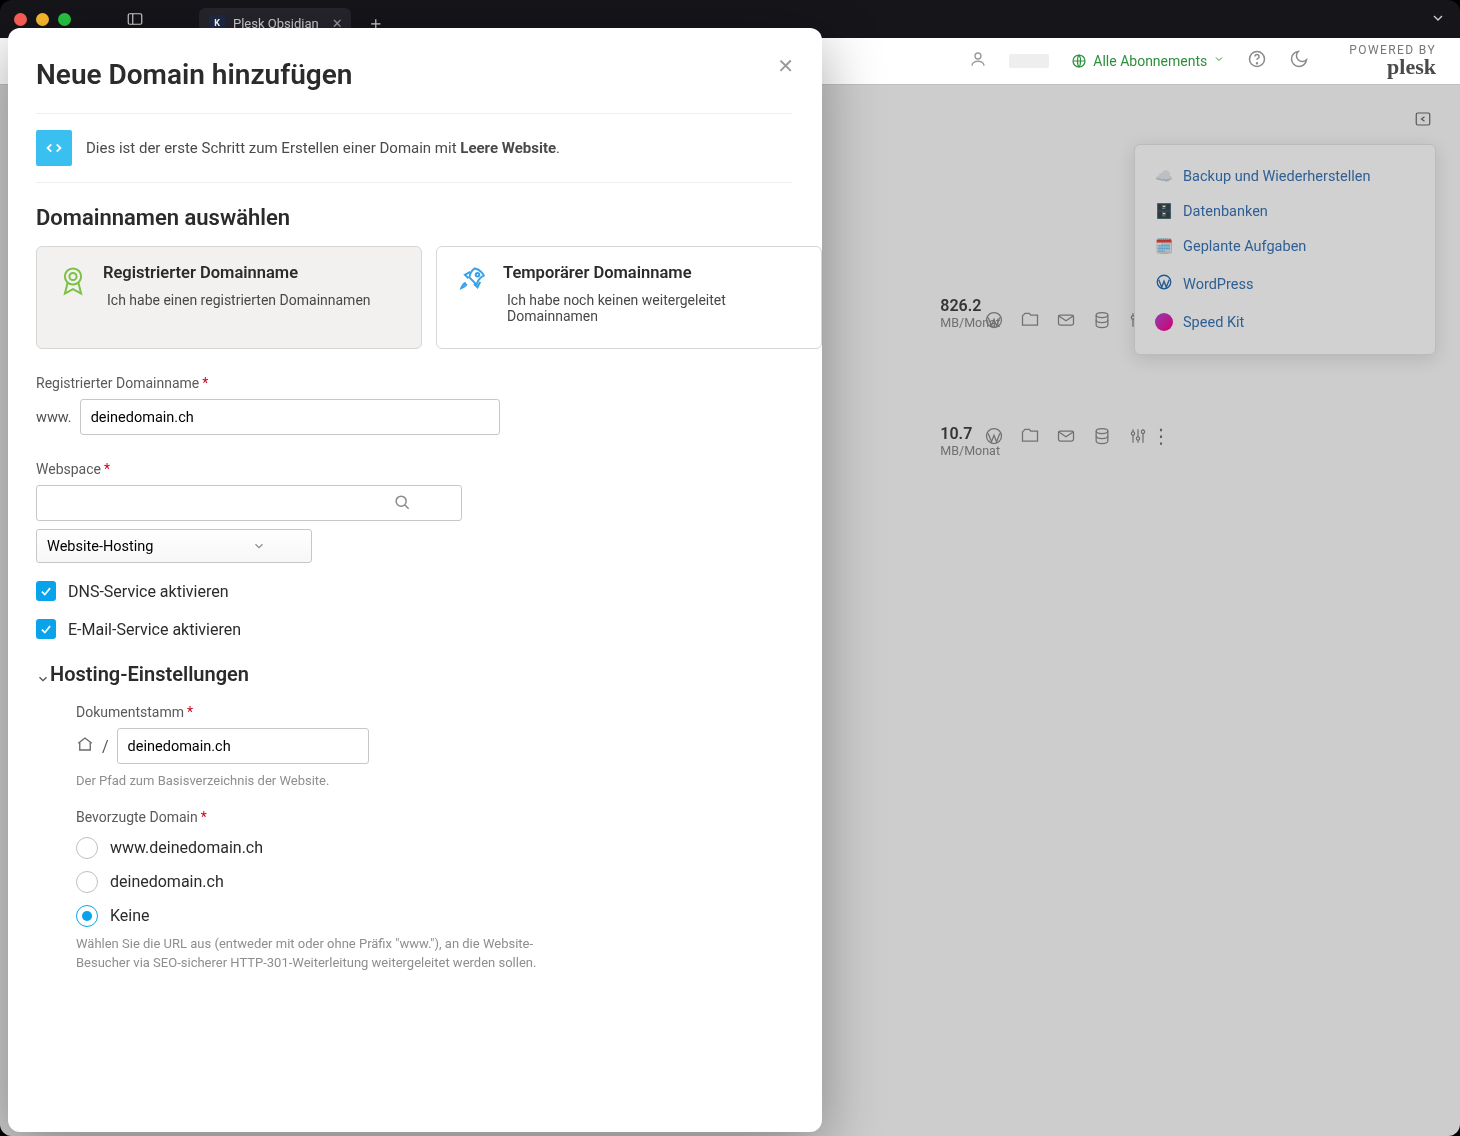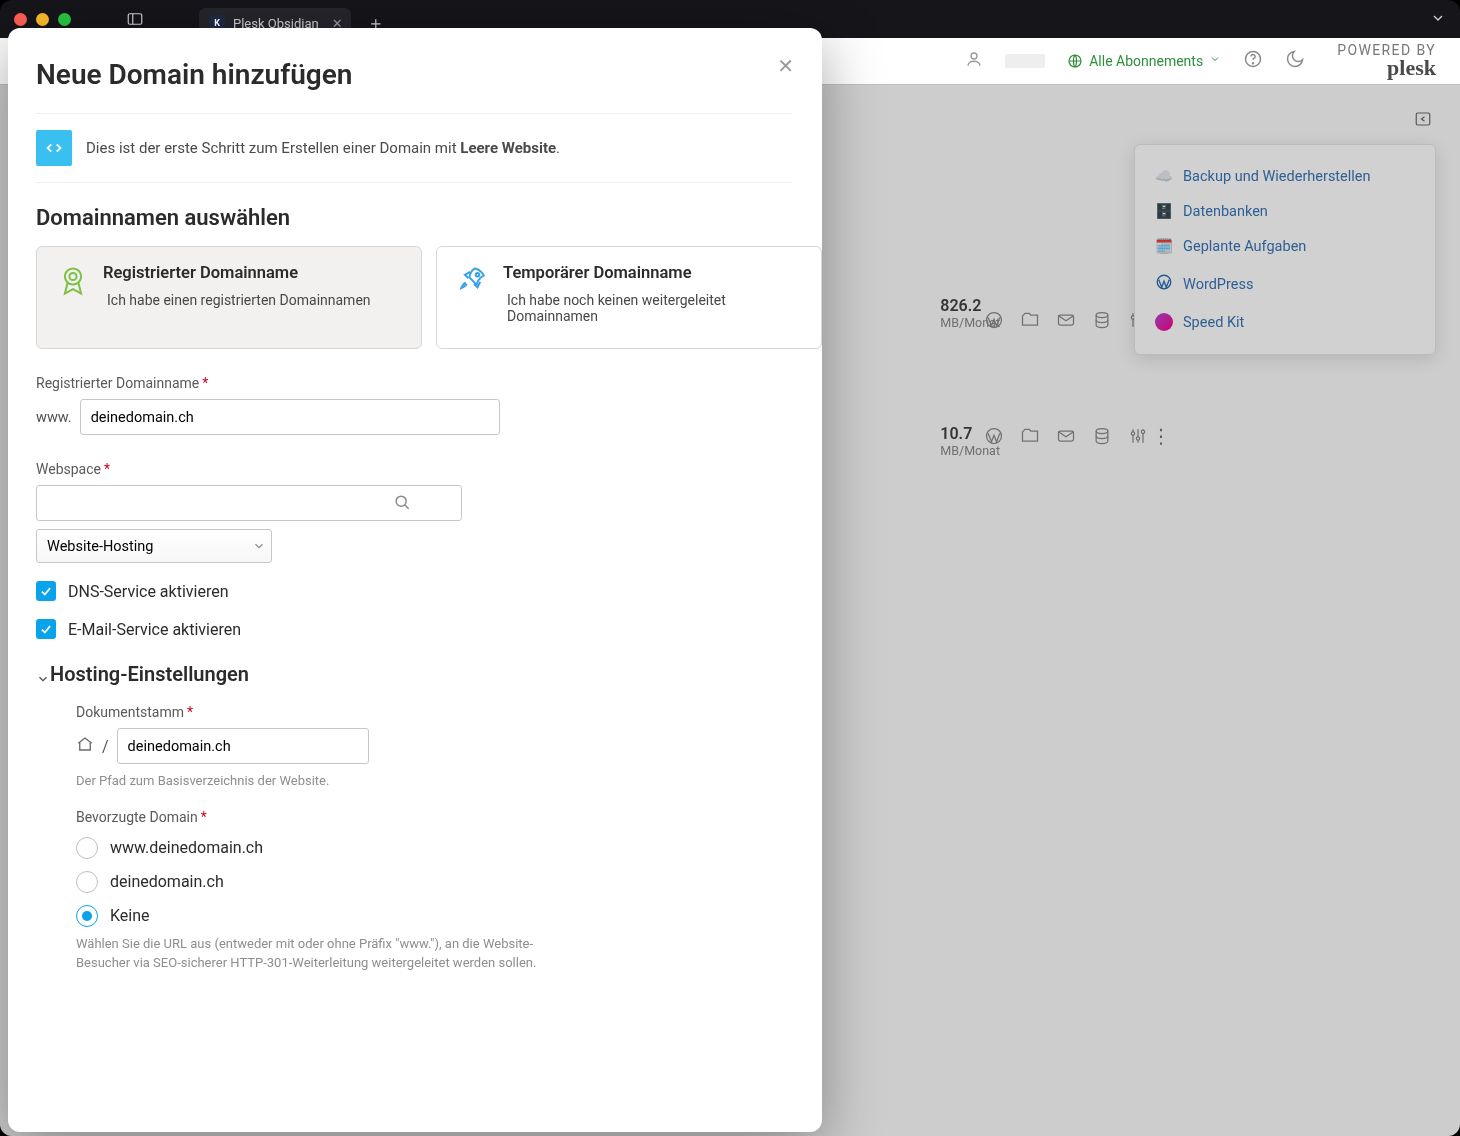--- a/index.html
+++ b/index.html
@@ -65,21 +65,21 @@
   .card p{margin:4px;font-size:14px;color:#484848;}
   .formlbl{font-size:14px;color:#5a5a5a;margin-top:26px;display:block;}
   .req{color:#d0021b;margin-left:3px;}
   .domain-row{display:flex;align-items:center;gap:8px;margin-top:8px;}
   .prefix{font-size:14.5px;color:#505050;}
   input.txt, select.sel, .ws-input{height:34px;border:1px solid #c7c7c7;border-radius:3px;padding:0 10px;font-size:14.5px;font-family:inherit;background:#fff;}
   input.txt{width:398px;}
   .ws-wrap{position:relative;margin-top:8px;}
   .ws-input{width:378px;padding-right:36px;color:#dcdcdc;}
   .ws-wrap .mag{position:absolute;left:356px;top:7px;color:#8a8a8a;}
-  select.sel{width:236px;appearance:none;background:linear-gradient(#fff,#f7f7f7);}
+  select.sel{width:276px;appearance:none;background:linear-gradient(#fff,#f7f7f7);}
   .sel-wrap{position:relative;margin-top:8px;width:240px;}
   .sel-wrap .chev{position:absolute;right:10px;top:9px;color:#8a8a8a;pointer-events:none;}
   .cb-row{display:flex;align-items:center;gap:12px;margin-top:18px;}
   .cb{width:20px;height:20px;border-radius:3px;background:var(--accent);display:flex;align-items:center;justify-content:center;}
   .cb svg{color:#fff;}
   .section-toggle{display:flex;align-items:flex-end;margin-top:23px;}
   .section-toggle h3{margin:0;font-size:20px;font-weight:600;}
   .sub{margin-left:40px;}
   .sub .formlbl{margin-top:18px;}
   .doc-row{display:flex;align-items:center;gap:8px;margin-top:8px;}
@@ -140,21 +140,21 @@
       </span>
       <span><svg width="20" height="20" viewBox="0 0 24 24" fill="none" stroke="#8a8a8a" stroke-width="1.8">
             <circle cx="12" cy="12" r="9"></circle>
             <path d="M9.5 9a2.5 2.5 0 1 1 3.5 2.3c-.9.4-1 1-1 1.7"></path>
             <circle cx="12" cy="17" r="0.6" fill="#8a8a8a"></circle>
           </svg></span>
       <span><svg width="20" height="20" viewBox="0 0 24 24" fill="none" stroke="#8a8a8a" stroke-width="1.8">
             <path d="M21 13A9 9 0 1 1 11 3a7 7 0 0 0 10 10z"></path>
           </svg></span>
       <span class="plesk-logo" style="text-align:right;line-height:1;">
-        <span style="font-size:14px;letter-spacing:1.4px;color:#777;display:block;">POWERED BY</span>
+        <span style="font-size:12px;letter-spacing:1.4px;color:#777;display:block;margin-left:8px;">POWERED BY</span>
         <span style="font-size:22px;font-weight:600;color:#4a4a4a;font-family:Georgia,serif;">plesk</span>
       </span>
     </div>
 
     <div class="app-body">
       <span class="collapse-icon">
         <svg viewBox="0 0 24 24" width="18" height="18" fill="none" stroke="#6a6a6a" stroke-width="1.6">
             <rect x="3" y="4" width="18" height="16" rx="2"></rect>
             <polyline points="14 9 10 12 14 15"></polyline>
           </svg>

